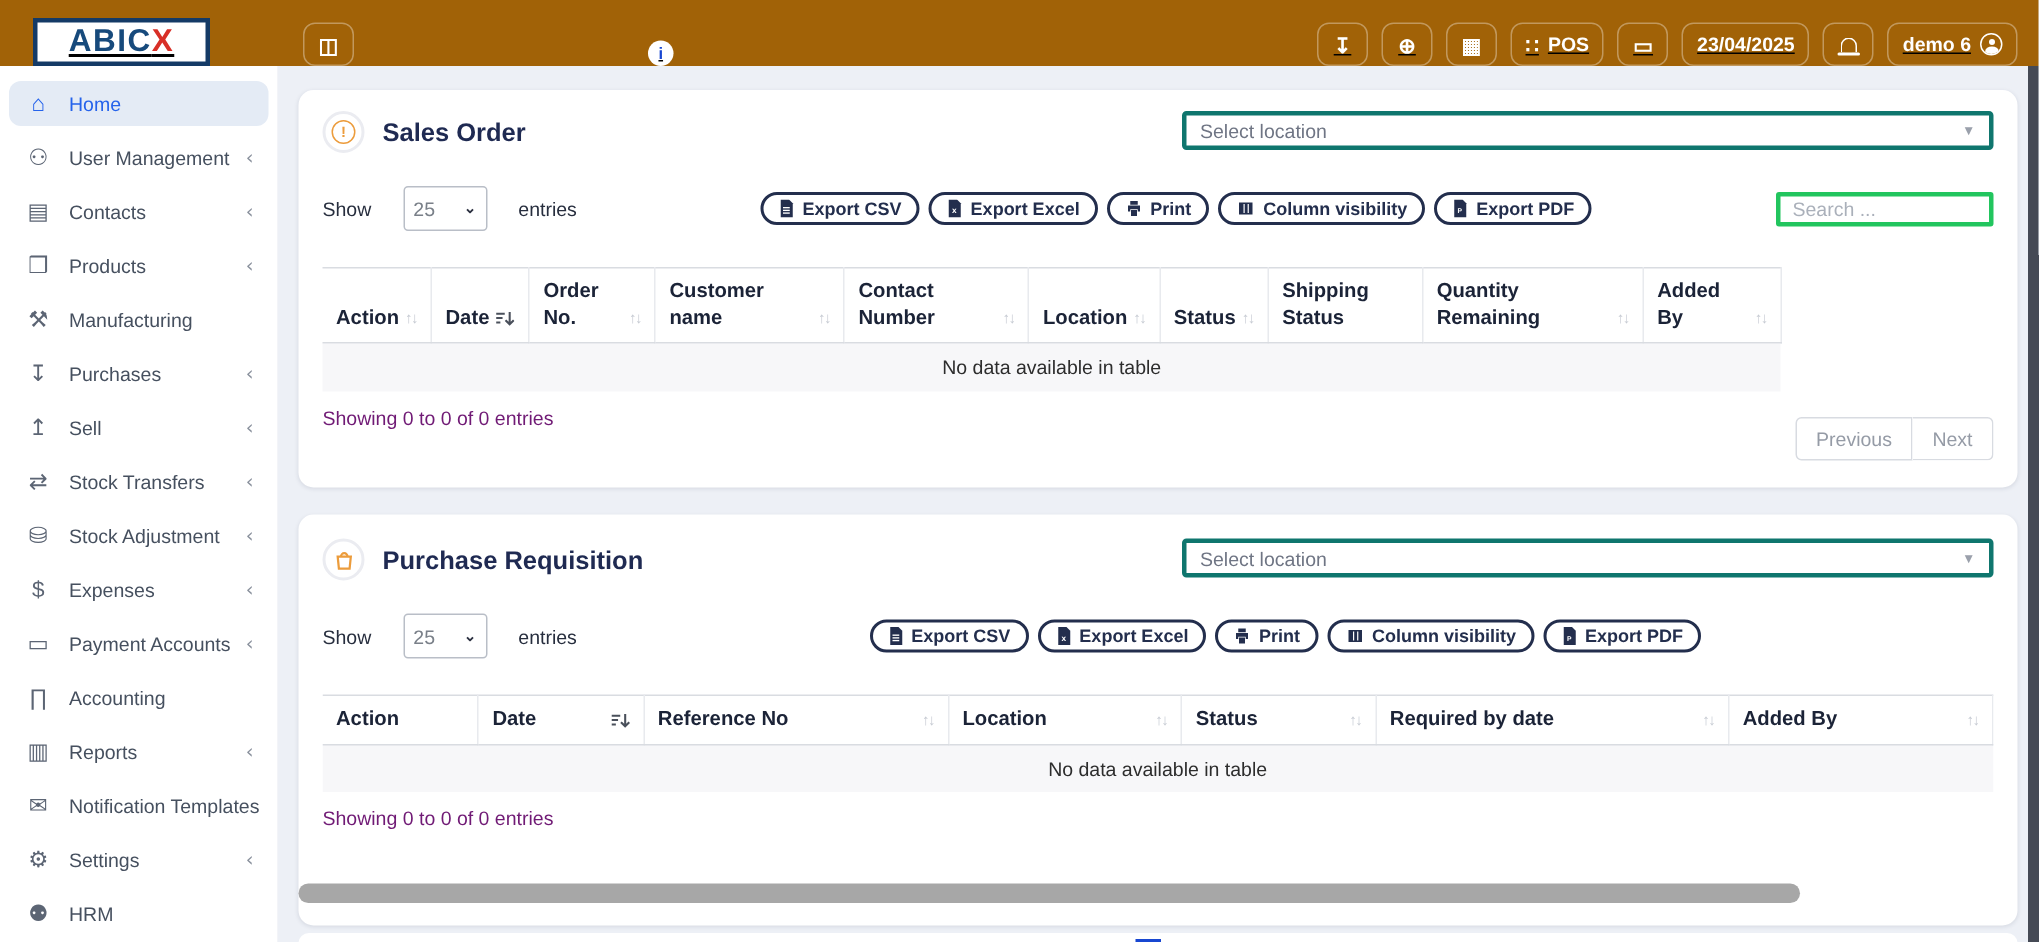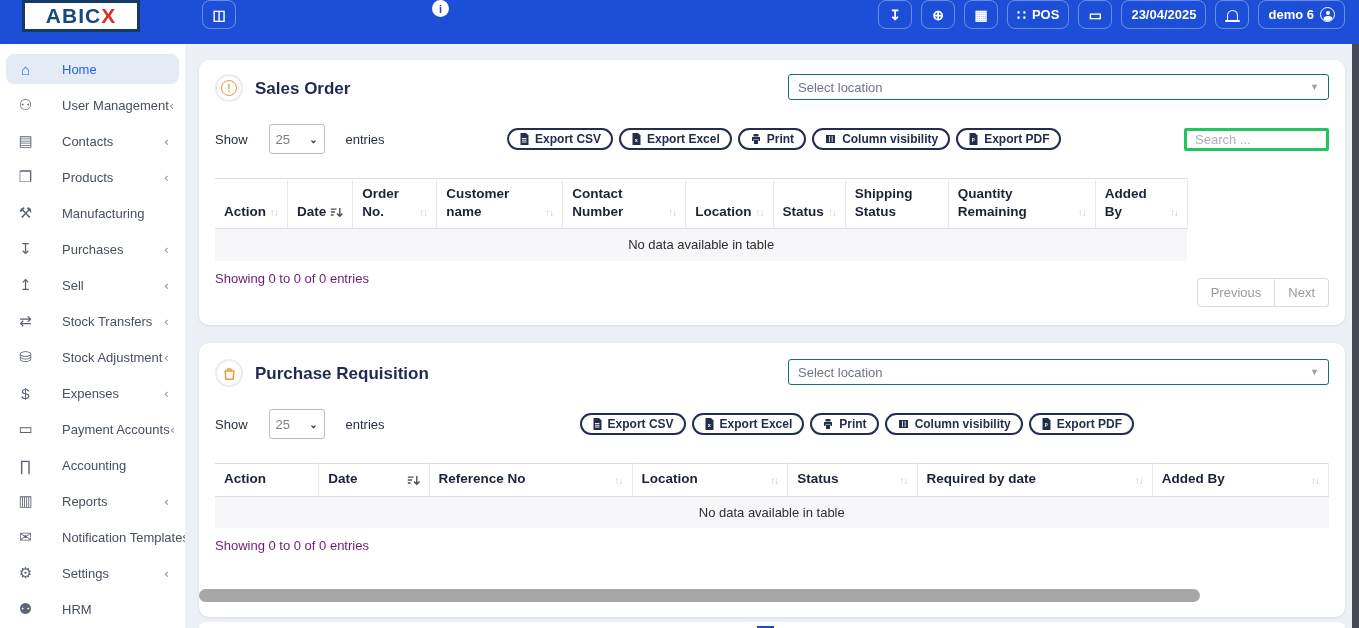--- a/index.html
+++ b/index.html
@@ -1,53 +1,53 @@
 <!DOCTYPE html>
 <html><head>
 <meta charset="utf-8">
 <style>
   * { margin:0; padding:0; box-sizing:border-box; }
   html,body { width:1359px; height:628px; overflow:hidden; font-family:"Liberation Sans", sans-serif; background:#edf0f6; }
 
   
-  .topbar { position:fixed; top:0; left:0; width:1359px; height:44px; background:#1d4ed8; display:flex; align-items:flex-start; z-index:50; }
+  .topbar { position:fixed; top:0; left:0; width:1359px; height:44px; background:#a16207; display:flex; align-items:flex-end; z-index:50;text-decoration:underline; }
   .logo { margin-left:22px; width:118px; height:32px; background:#fff; border:3px solid #143a66; display:flex; align-items:center; justify-content:center; font-weight:bold; font-size:21px; letter-spacing:1px; color:#174a7c; cursor:pointer; }
   .logo .x { color:#d82f27; }
   .tb-btn { height:29px; min-width:34px; padding:0 9px; display:flex; align-items:center; justify-content:center; gap:6px; background:transparent; border:1px solid rgba(255,255,255,.35); border-radius:8px; color:#fff; font-size:13px; font-weight:bold; cursor:pointer; font-family:inherit; }
   .tb-btn .glyph { font-size:14px; line-height:1; }
   .toggle-btn { margin-left:62px; }
   .tb-info { margin-left:196px; width:17px; height:17px; border-radius:50%; background:#fff; color:#1847d1; font-size:11px; font-weight:bold; display:flex; align-items:center; justify-content:center; cursor:pointer; }
   .tb-right { margin-left:auto; margin-right:14px; display:flex; align-items:center; gap:9px; }
   .bell-shape { width:11px; height:10px; border:1.5px solid #fff; border-bottom:none; border-radius:6px 6px 0 0; position:relative; display:inline-block; }
   .bell-shape:after { content:""; position:absolute; left:-3px; right:-3px; bottom:-2px; height:2px; background:#fff; border-radius:2px; }
   .usercirc { width:15px; height:15px; border:1.5px solid #fff; border-radius:50%; position:relative; overflow:hidden; display:inline-block; }
   .usercirc:before { content:""; position:absolute; top:2.5px; left:50%; transform:translateX(-50%); width:4px; height:4px; border-radius:50%; background:#fff; }
   .usercirc:after { content:""; position:absolute; top:8px; left:50%; transform:translateX(-50%); width:9px; height:6px; border-radius:50% 50% 0 0; background:#fff; }
 
   
   .sidebar { position:fixed; top:44px; left:0; width:185px; height:584px; background:#fff; padding-top:10px; overflow:hidden; }
   .side-item { height:30px; margin:0 6px 6px 6px; display:flex; align-items:center; padding:0 10px 0 9px; border-radius:8px; cursor:pointer; color:#46505f; }
   .side-item .s-icon { width:21px; font-size:15px; color:#5c6574; text-align:center; flex:none; }
-  .side-item .s-label { font-size:13px; margin-left:26px; flex:1; white-space:nowrap; }
+  .side-item .s-label { font-size:13px; margin-left:10px; flex:1; white-space:nowrap; }
   .side-item .chev { font-size:13px; color:#8a919d; font-family:"DejaVu Sans", sans-serif; }
   .side-item.active { background:#e4ebf5; color:#2563eb; }
   .side-item.active .s-icon { color:#2563eb; }
 
   
   .main { position:fixed; top:44px; left:185px; width:1167px; height:584px; background:#edf0f6; padding:16px 7px 0 14px; overflow:hidden; }
   .card { background:#fff; border-radius:10px; box-shadow:0 1px 3px rgba(20,30,60,.10); width:1146px; position:relative; }
   .card1 { height:265px; padding:14px 16px; }
   .card2 { height:274px; margin-top:18px; padding:16px 16px; }
 
   .card-head { display:flex; align-items:flex-start; }
   .circ-icon { width:28px; height:28px; border:2px solid #ebecf1; border-radius:50%; display:flex; align-items:center; justify-content:center; flex:none; }
   .alert-inner { width:16px; height:16px; border:1.5px solid #ec9c3c; border-radius:50%; color:#ec9c3c; font-size:10px; font-weight:bold; display:flex; align-items:center; justify-content:center; }
   .bag-svg { display:block; }
   .card-title { font-size:17px; font-weight:bold; color:#1f2a52; margin:5px 0 0 12px; }
-  .loc-select { margin-left:auto; width:541px; height:26px; border:1px solid #0f766e; border-radius:3px; background:#fff; display:flex; align-items:center; padding:0 9px; font-size:13px; color:#6f7584; cursor:pointer; }
+  .loc-select { margin-left:auto; width:541px; height:26px; border:3px solid #0f766e; border-radius:3px; background:#fff; display:flex; align-items:center; padding:0 9px; font-size:13px; color:#6f7584; cursor:pointer; }
   .loc-caret { margin-left:auto; color:#9aa0ab; font-size:9px; }
 
   .controls { display:flex; align-items:center; margin-top:22px; }
   .show-wrap { display:flex; align-items:center; font-size:13px; color:#272e3e; gap:21px; flex:none; }
   .len-select { width:56px; height:30px; border:1px solid #b9bec7; border-radius:3px; display:flex; align-items:center; padding:0 6px; font-size:13px; color:#7a8089; cursor:pointer; background:#fff; }
   .len-caret { margin-left:auto; color:#2b3040; font-size:10px; font-weight:bold; }
   .btn-group { flex:1; display:flex; justify-content:center; gap:6px; }
   .exp-btn { display:flex; align-items:center; gap:5px; border:2px solid #232e4d; border-radius:14px; background:#fff; color:#232e4d; font-size:12px; font-weight:bold; padding:2px 10px; height:22px; cursor:pointer; font-family:inherit; white-space:nowrap; }
   .exp-btn svg { flex:none; }
   .search-input { width:145px; height:23px; border:3px solid #22c55e; border-radius:2px; padding:0 8px; font-size:13px; color:#555; font-family:inherit; flex:none; }

